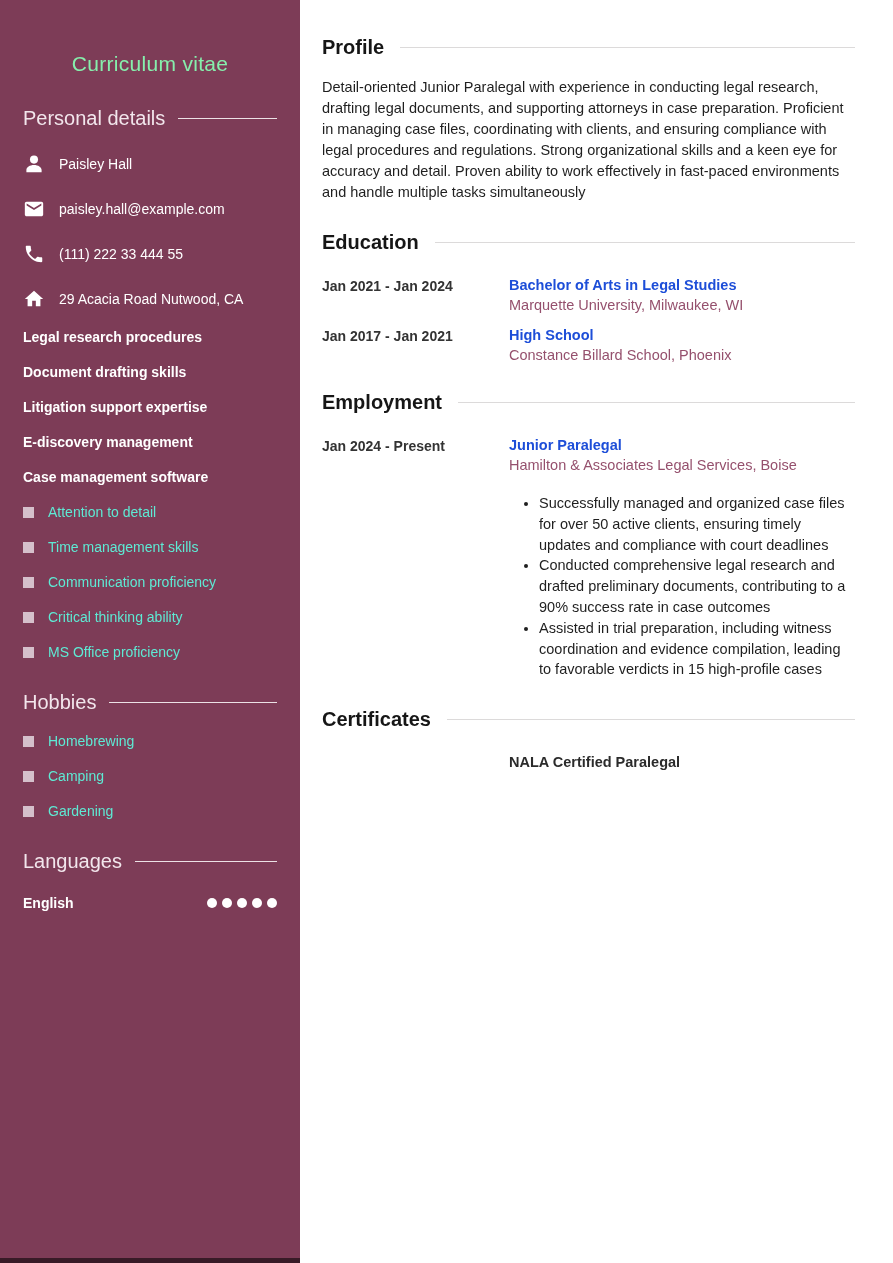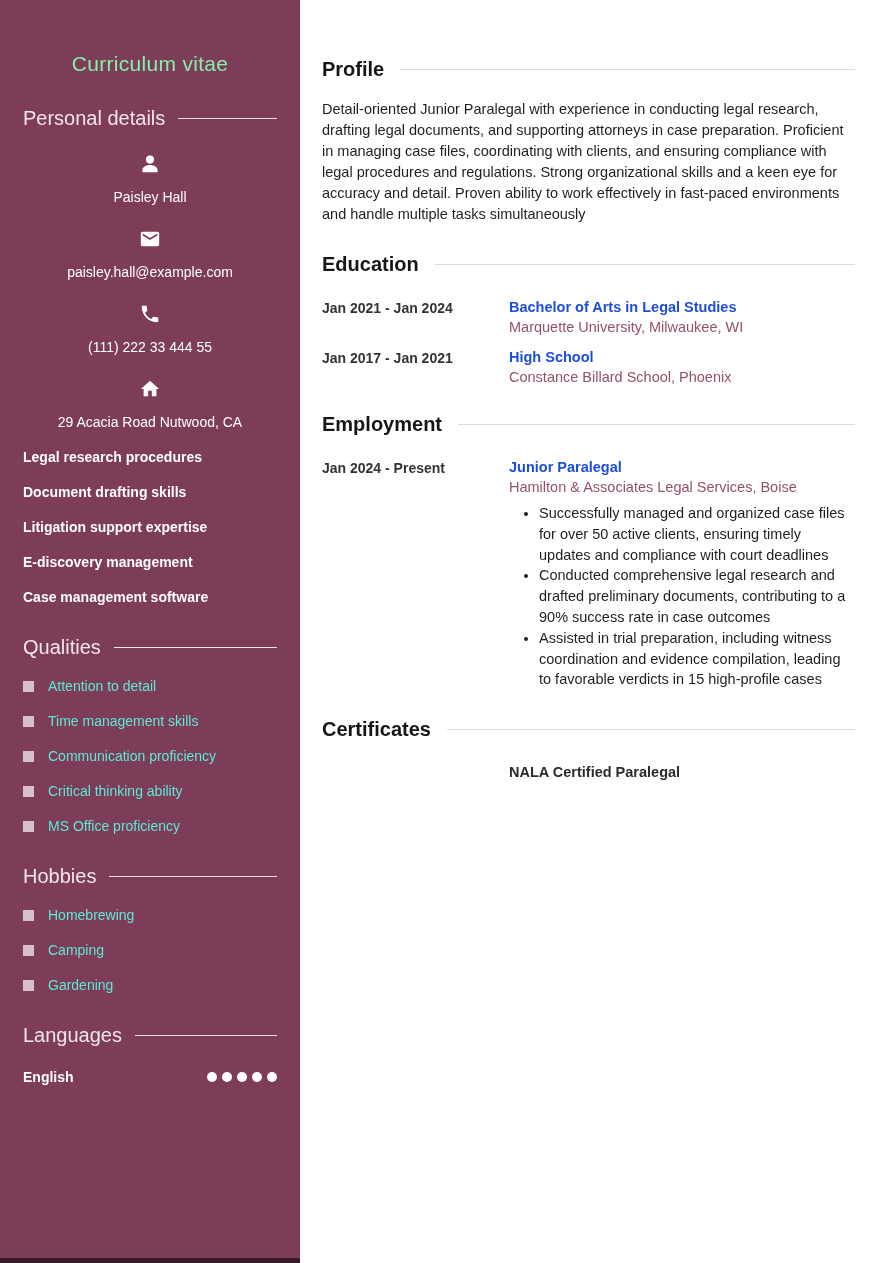--- a/index.html
+++ b/index.html
@@ -32,21 +32,21 @@
   .side-heading {
     display: flex; align-items: center; gap: 13px;
     margin: 31px 0 0 0;
     font-size: 20px; font-weight: 400; color: #f2e6ec;
   }
   .side-heading .rule { flex: 1; height: 1px; background: rgba(255,255,255,0.85); }
 
   .contact-item {
     display: flex; align-items: center; gap: 14px;
     margin-top: 23px;
-    font-size: 14px; color: #ffffff; flex-direction: column;
+    font-size: 14px; color: #ffffff;
   }
   .contact-item .icon { width: 22px; height: 22px; flex-shrink: 0; display: flex; align-items: center; justify-content: center; }
   .contact-item .icon svg { width: 22px; height: 22px; fill: #ffffff; }
   .contact-list { margin-top: 0; }
 
   .skill-item {
     margin-top: 19px;
     font-size: 14px; font-weight: 700; color: #ffffff;
   }
   .bullet-item {
@@ -60,38 +60,38 @@
     display: flex; align-items: center; justify-content: space-between;
     margin-top: 22px;
     text-align: center;
   }
   .lang-name { font-size: 14px; font-weight: 700; color: #ffffff; }
   .lang-dots { display: flex; gap: 5px; }
   .dot { width: 10px; height: 10px; border-radius: 50%; background: rgba(255,255,255,0.30); }
   .dot.filled { background: #ffffff; }
 
   
-  .main { flex: 1; padding: 58px 38px 0 22px; color: #1f1f1f; border-radius: 23px; }
+  .main { flex: 1; padding: 36px 38px 0 22px; color: #1f1f1f; border-radius: 23px; }
   .m-heading { display: flex; align-items: center; gap: 16px; }
   .m-heading h2 { margin: 0; font-size: 20px; font-weight: 700; color: #161616; }
   .m-heading .rule { flex: 1; height: 1px; background: #dcdada; }
 
   .profile-text {
     margin: 18px 0 0 0;
     font-size: 14.5px; line-height: 21px; color: #1f1f1f;
   }
 
   .section { margin-top: 28px; }
   .entry-row { display: flex; margin-top: 23px; }
   .entry-row.tight { margin-top: 14px; }
   .col-date { width: 187px; flex-shrink: 0; font-size: 14px; font-weight: 700; color: #333333; padding-top: 1px; }
   .col-body { flex: 1; }
   .entry-title { font-size: 14.5px; font-weight: 700; color: #1d4ed8; }
   .entry-inst { margin-top: 4px; font-size: 14.5px; color: #95506d; }
-  .entry-bullets { margin: 8px 0 0 0; padding-left: 30px; }
+  .entry-bullets { margin: 20px 0 0 0; padding-left: 30px; }
   .entry-bullets li { font-size: 14.5px; line-height: 20.8px; color: #1f1f1f; }
   .cert-item { font-size: 14.5px; font-weight: 700; color: #2b2b2b; }
 </style>
 </head>
 <body>
 
 <div class="page">
 
   <aside class="sidebar">
 
@@ -138,24 +138,20 @@
     </div>
 
     <div>
       <div class="skill-item">Legal research procedures</div>
       <div class="skill-item">Document drafting skills</div>
       <div class="skill-item">Litigation support expertise</div>
       <div class="skill-item">E-discovery management</div>
       <div class="skill-item">Case management software</div>
     </div>
 
-    <div class="side-heading">
-      <span>Qualities</span>
-      <span class="rule"></span>
-    </div>
     <div>
       <div class="bullet-item">
           <span class="sq"></span>
           <span>Attention to detail</span>
         </div>
       <div class="bullet-item">
           <span class="sq"></span>
           <span>Time management skills</span>
         </div>
       <div class="bullet-item">

